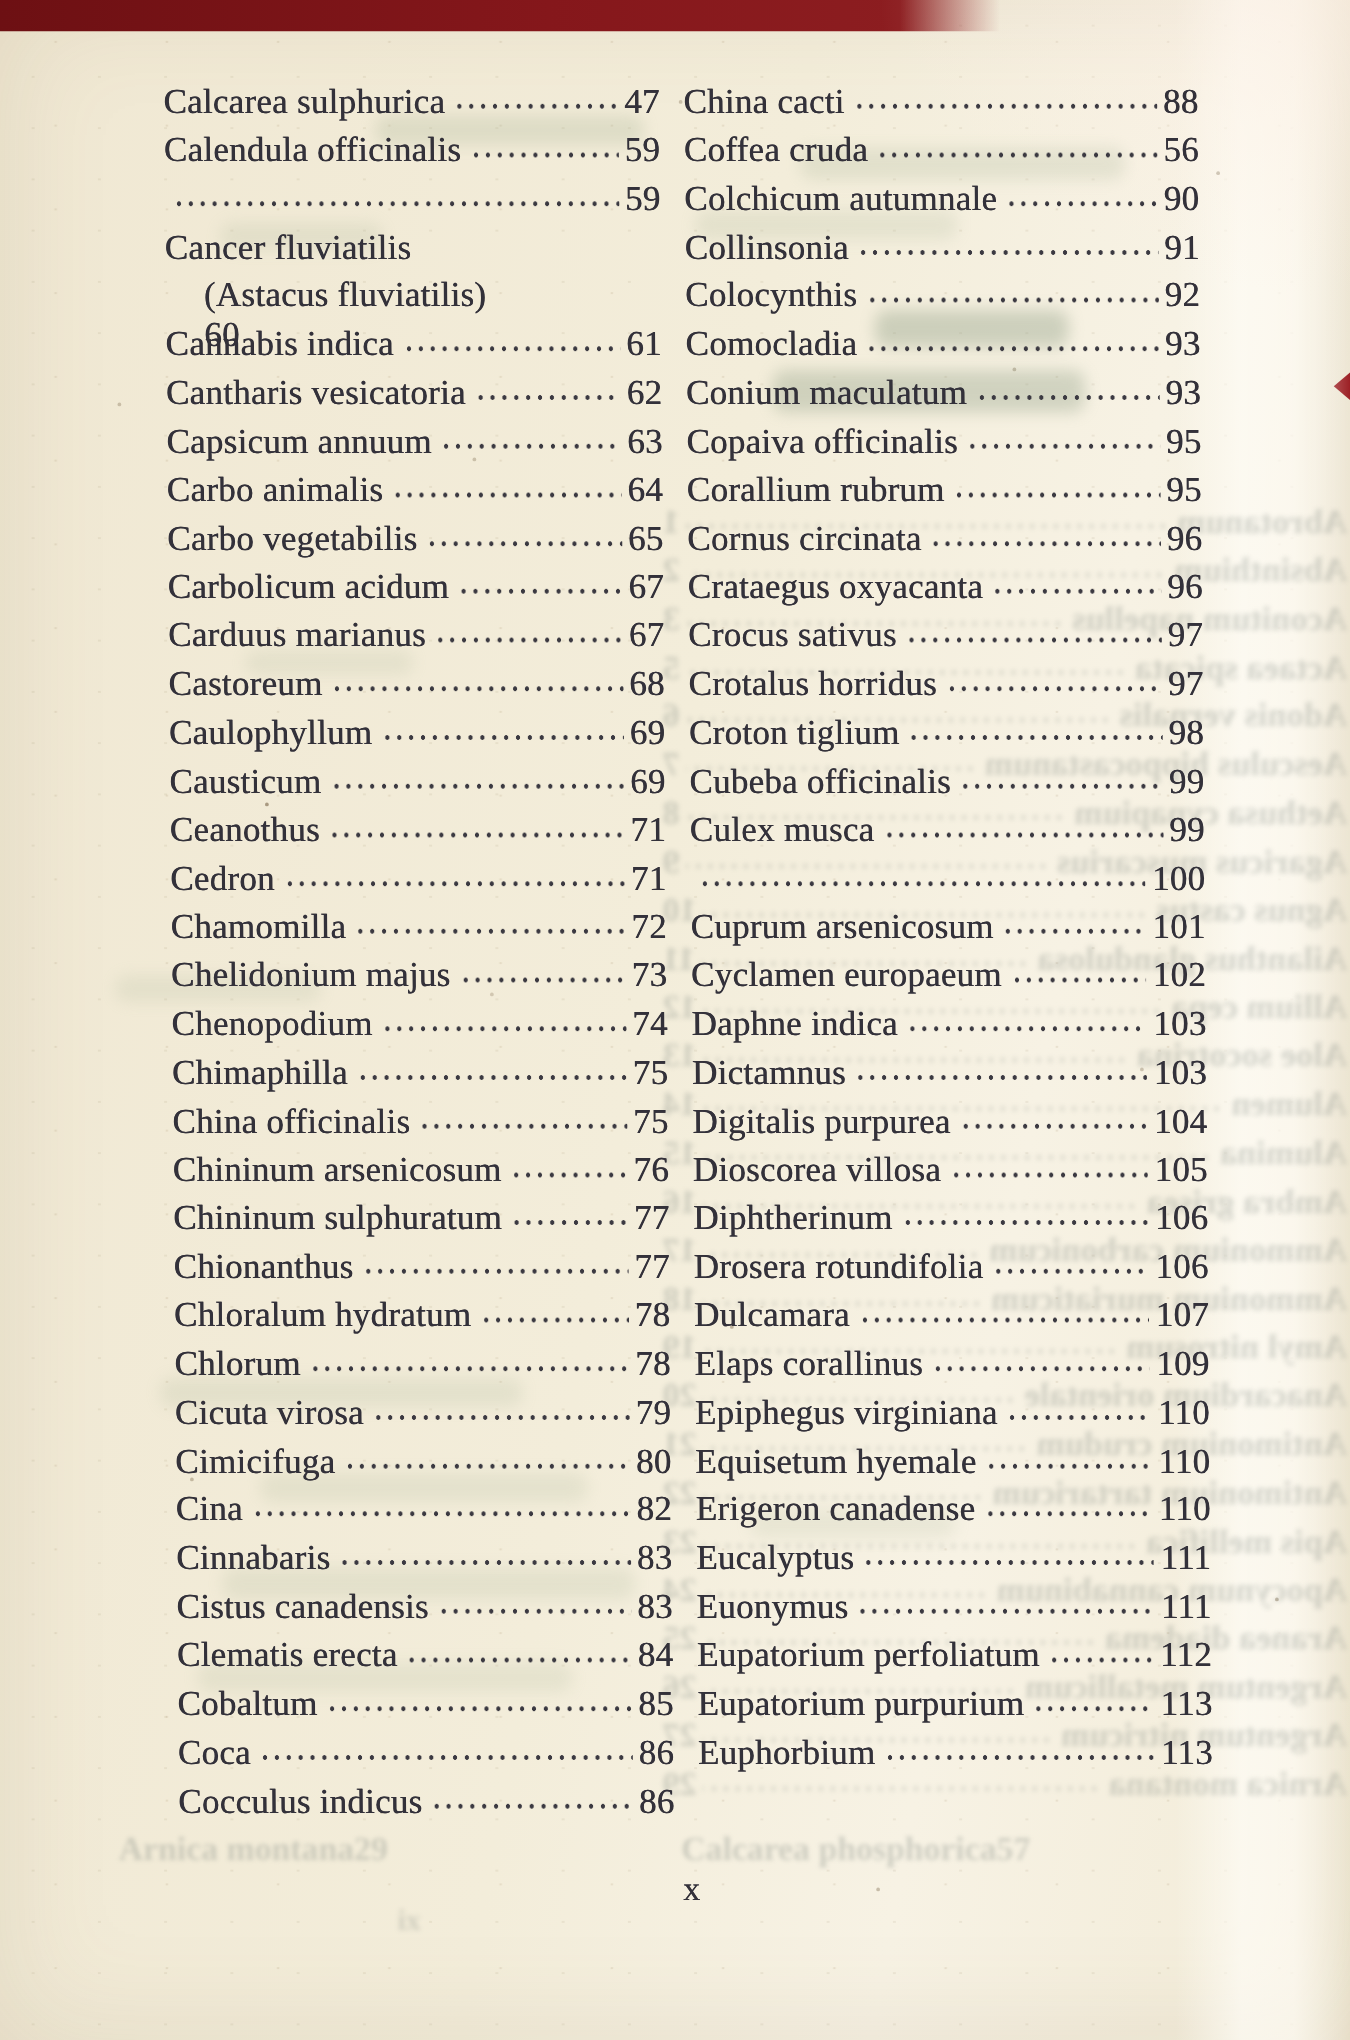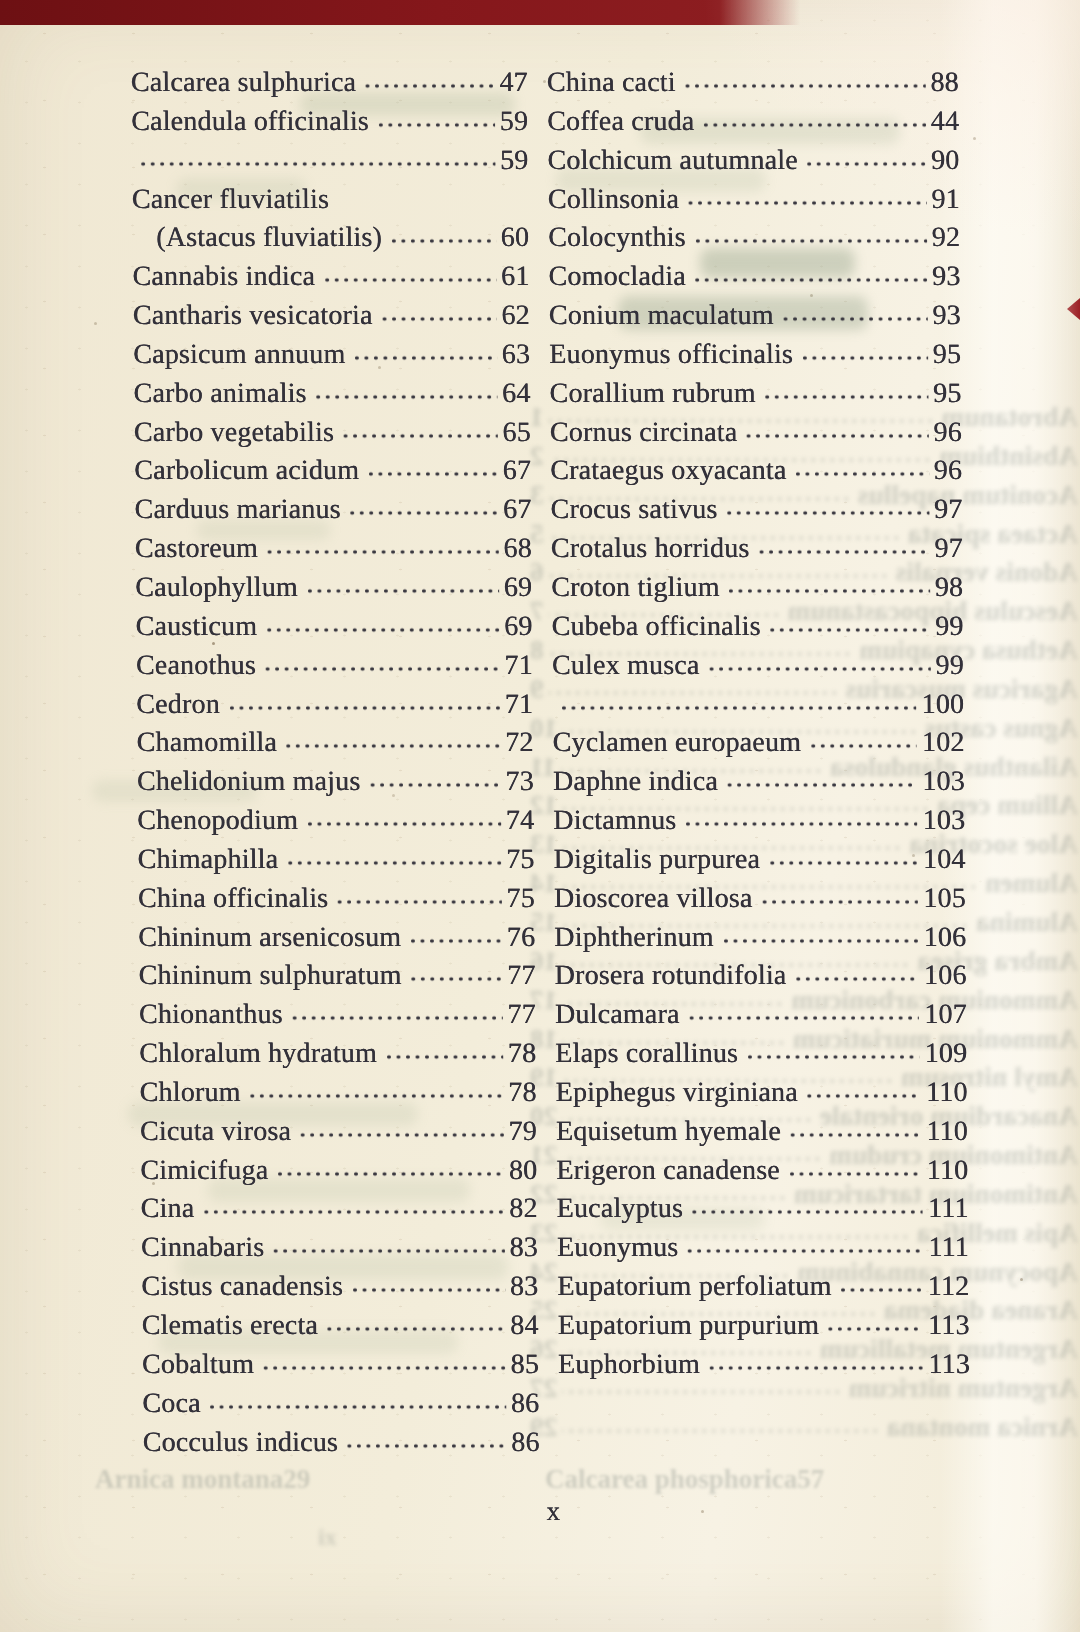--- a/index.html
+++ b/index.html
@@ -51,21 +51,21 @@
   .col-left{left:130px;width:397px;}
   .col-right{left:546px;width:412px;}
   .row{display:flex;align-items:baseline;height:38.85px;font-size:28px;
     letter-spacing:.2px;text-shadow:.35px 0 0 currentColor;}
   .row .nm{white-space:nowrap;}
   .row .leader{flex:1;height:10px;margin:0 5px 0 7px;
     background-image:radial-gradient(circle,#3b3941 1.6px,transparent 2px);
     background-size:9.5px 10px;background-position:0 100%;background-repeat:repeat-x;}
   .ghost-col .leader,.ghost-line .leader{background-image:radial-gradient(circle,#79827b 1.6px,transparent 2px);}
   .row .pg{white-space:nowrap;}
-  .row.indent{padding-left:24px;}
+  .row.indent{padding-left:24px;flex-direction:column;}
   .folio{position:absolute;left:0;right:0;top:1496px;text-align:center;
     font-size:27px;text-shadow:.35px 0 0 currentColor;}
 </style>
 </head>
 <body>
 
 <div class="page">
 
   <div class="cover-strip"></div>
   <div class="edge-mark"></div>
@@ -419,21 +419,21 @@
       </div>
     <div class="col col-right" id="colRight">
         <div class="row">
           <span class="nm">China cacti</span>
           <span class="leader"></span>
           <span class="pg">88</span>
         </div>
         <div class="row">
           <span class="nm">Coffea cruda</span>
           <span class="leader"></span>
-          <span class="pg">44</span>
+          <span class="pg">56</span>
         </div>
         <div class="row">
           <span class="nm">Colchicum autumnale</span>
           <span class="leader"></span>
           <span class="pg">90</span>
         </div>
         <div class="row">
           <span class="nm">Collinsonia</span>
           <span class="leader"></span>
           <span class="pg">91</span>
@@ -447,21 +447,21 @@
           <span class="nm">Comocladia</span>
           <span class="leader"></span>
           <span class="pg">93</span>
         </div>
         <div class="row">
           <span class="nm">Conium maculatum</span>
           <span class="leader"></span>
           <span class="pg">93</span>
         </div>
         <div class="row">
-          <span class="nm">Euonymus officinalis</span>
+          <span class="nm">Copaiva officinalis</span>
           <span class="leader"></span>
           <span class="pg">95</span>
         </div>
         <div class="row">
           <span class="nm">Corallium rubrum</span>
           <span class="leader"></span>
           <span class="pg">95</span>
         </div>
         <div class="row">
           <span class="nm">Cornus circinata</span>
@@ -494,20 +494,25 @@
           <span class="pg">99</span>
         </div>
         <div class="row">
           <span class="nm">Culex musca</span>
           <span class="leader"></span>
           <span class="pg">99</span>
         </div>
         <div class="row">
           <span class="leader"></span>
           <span class="pg">100</span>
+        </div>
+        <div class="row">
+          <span class="nm">Cuprum arsenicosum</span>
+          <span class="leader"></span>
+          <span class="pg">101</span>
         </div>
         <div class="row">
           <span class="nm">Cyclamen europaeum</span>
           <span class="leader"></span>
           <span class="pg">102</span>
         </div>
         <div class="row">
           <span class="nm">Daphne indica</span>
           <span class="leader"></span>
           <span class="pg">103</span>

